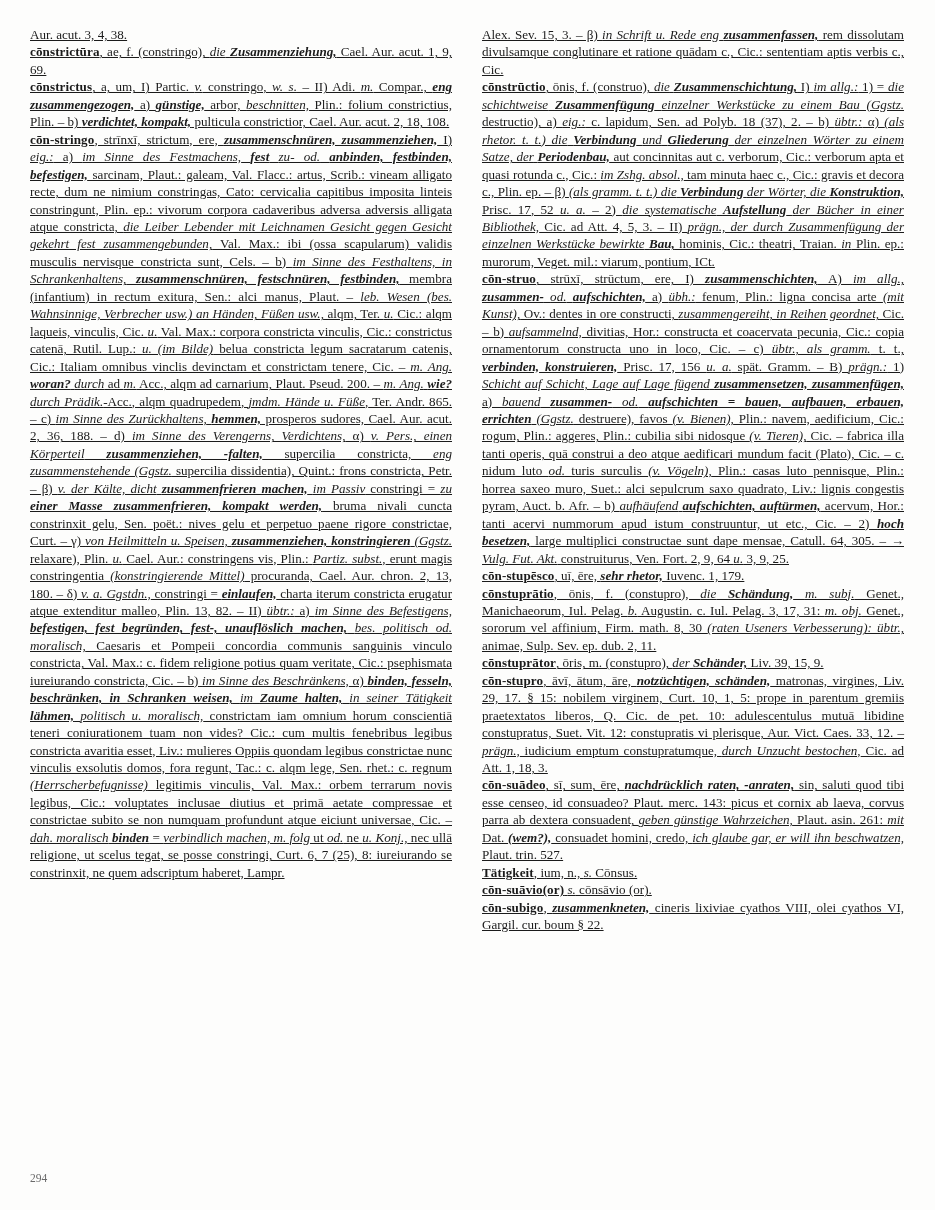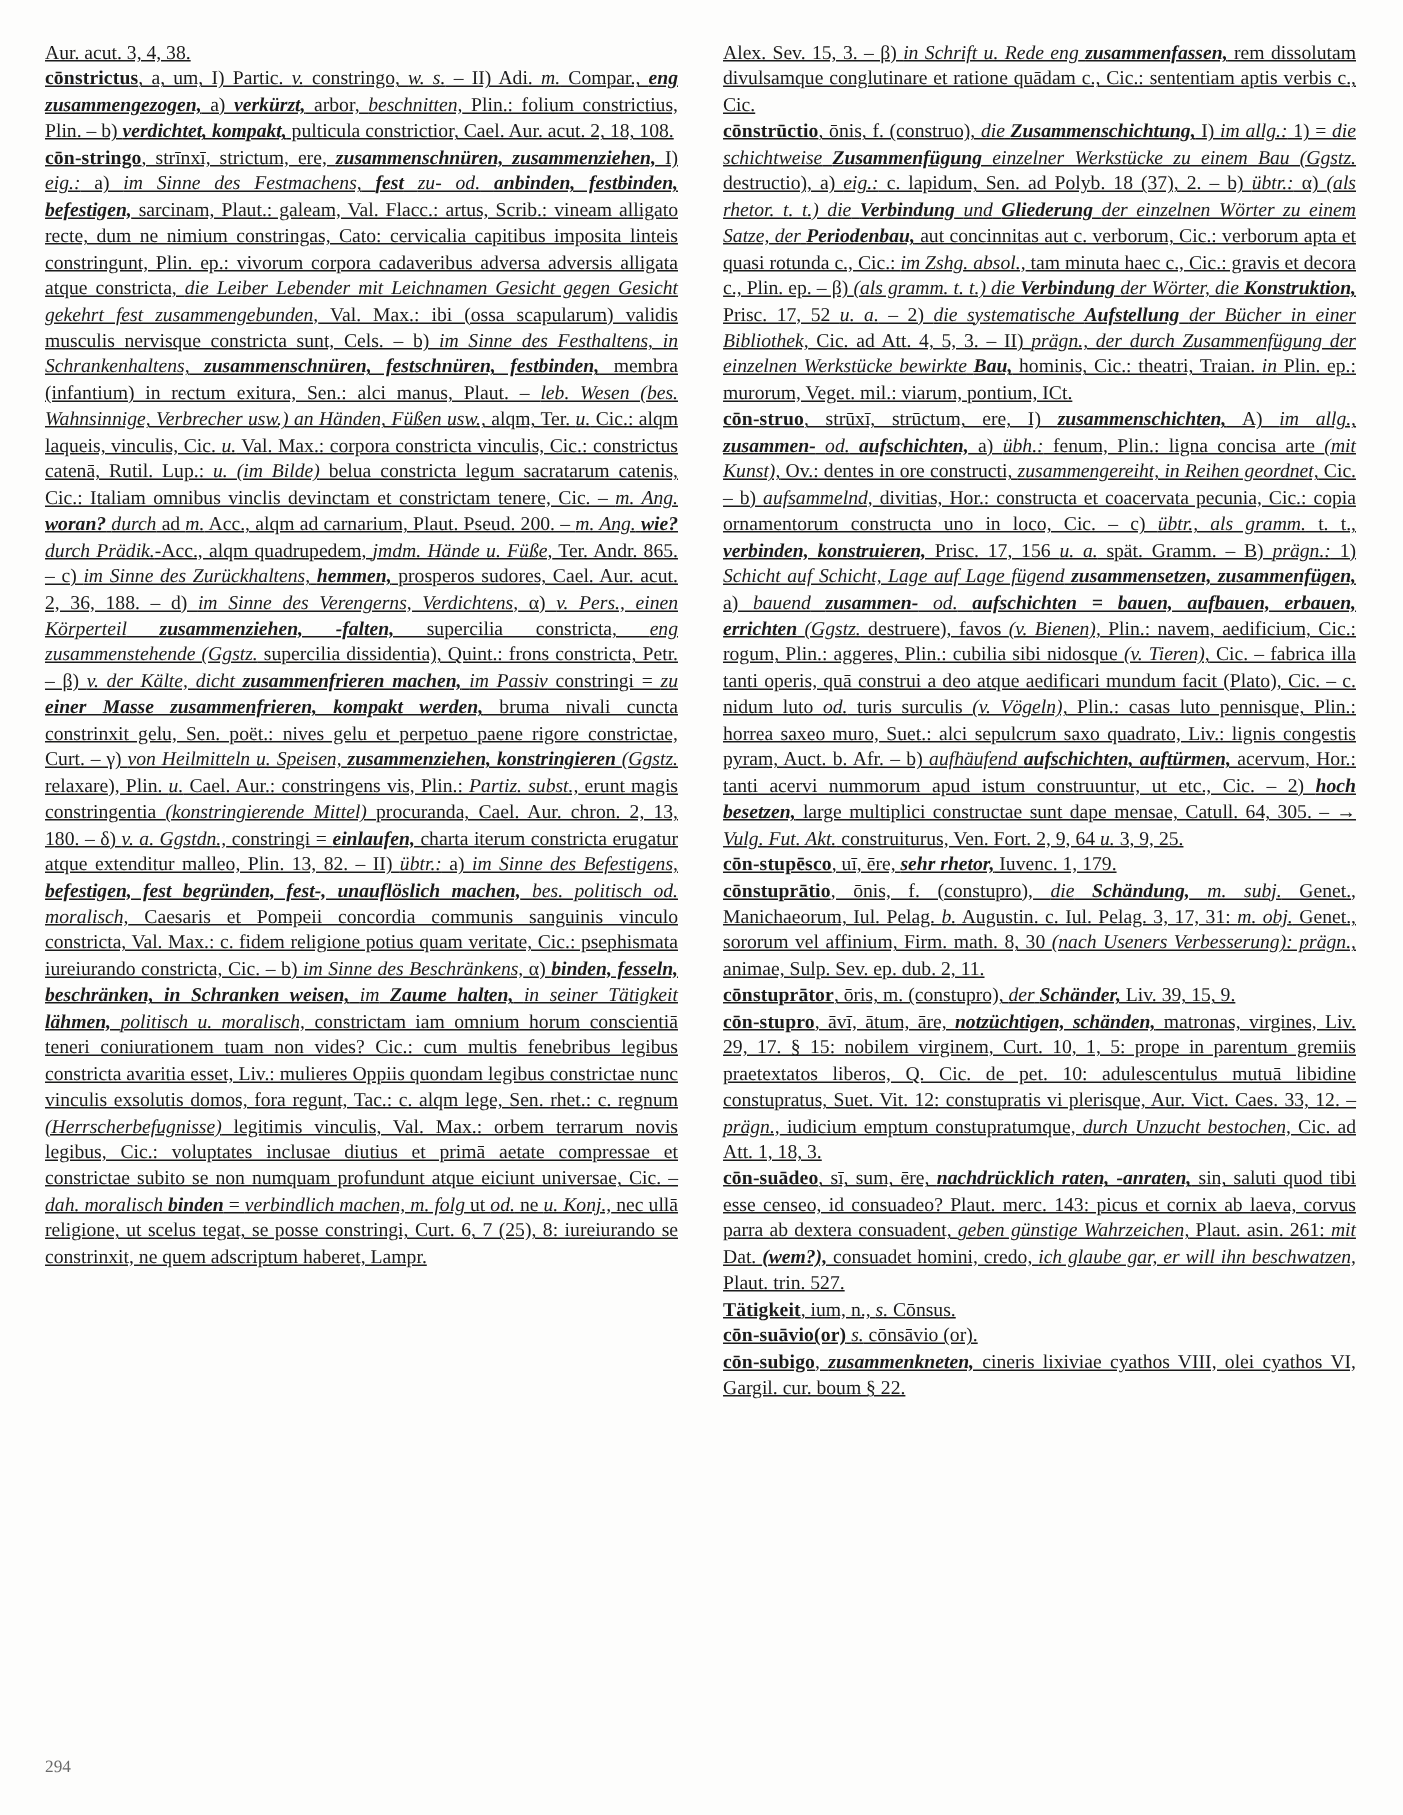--- a/index.html
+++ b/index.html
@@ -71,30 +71,31 @@
 </style>
 </head>
 <body style="background: rgb(253, 253, 252);">
 
 <div class="page" style="background: rgb(253, 253, 252); color: rgb(27, 27, 27);">
 
   <div class="columns">
 
     <div class="col" id="left-col">
         <p class="entry cont">Aur. acut. 3, 4, 38.</p>
-        <p class="entry hang"><span class="hw">cōnstrictus</span>, a, um, I) Partic. <i>v.</i> constringo, <i>w. s.</i> – II) Adi. <i>m.</i> Compar., <span class="bi">eng zusammengezogen,</span> a) <span class="bi">verkürzt,</span> arbor, <i>beschnitten,</i> Plin.: folium constrictius, Plin. – b) <span class="bi">verdichtet, kompakt,</span> pulticula constrictior, Cael. Aur. acut. 2, 18, 108.</p>
+        <p class="entry hang"><span class="hw">cōnstrictūra</span>, ae, f. (constringo), <i>die</i> <span class="bi">Zusammenziehung,</span> Cael. Aur. acut. 1, 9, 69.</p>
+        <p class="entry hang"><span class="hw">cōnstrictus</span>, a, um, I) Partic. <i>v.</i> constringo, <i>w. s.</i> – II) Adi. <i>m.</i> Compar., <span class="bi">eng zusammengezogen,</span> a) <span class="bi">günstige,</span> arbor, <i>beschnitten,</i> Plin.: folium constrictius, Plin. – b) <span class="bi">verdichtet, kompakt,</span> pulticula constrictior, Cael. Aur. acut. 2, 18, 108.</p>
         <p class="entry hang"><span class="hw">cōn-stringo</span>, strīnxī, strictum, ere, <span class="bi">zusammenschnüren, zusammenziehen,</span> I) <i>eig.:</i> a) <i>im Sinne des Festmachens,</i> <span class="bi">fest</span> <i>zu- od.</i> <span class="bi">anbinden, festbinden, befestigen,</span> sarcinam, Plaut.: galeam, Val. Flacc.: artus, Scrib.: vineam alligato recte, dum ne nimium constringas, Cato: cervicalia capitibus imposita linteis constringunt, Plin. ep.: vivorum corpora cadaveribus adversa adversis alligata atque constricta, <i>die Leiber Lebender mit Leichnamen Gesicht gegen Gesicht gekehrt fest zusammengebunden,</i> Val. Max.: ibi (ossa scapularum) validis musculis nervisque constricta sunt, Cels. – b) <i>im Sinne des Festhaltens, in Schrankenhaltens,</i> <span class="bi">zusammenschnüren, festschnüren, festbinden,</span> membra (infantium) in rectum exitura, Sen.: alci manus, Plaut. – <i>leb. Wesen (bes. Wahnsinnige, Verbrecher usw.) an Händen, Füßen usw.,</i> alqm, Ter. <i>u.</i> Cic.: alqm laqueis, vinculis, Cic. <i>u.</i> Val. Max.: corpora constricta vinculis, Cic.: constrictus catenā, Rutil. Lup.: <i>u. (im Bilde)</i> belua constricta legum sacratarum catenis, Cic.: Italiam omnibus vinclis devinctam et constrictam tenere, Cic. – <i>m. Ang.</i> <span class="bi">woran?</span> <i>durch</i> ad <i>m.</i> Acc., alqm ad carnarium, Plaut. Pseud. 200. – <i>m. Ang.</i> <span class="bi">wie?</span> <i>durch Prädik.</i>-Acc., alqm quadrupedem, <i>jmdm. Hände u. Füße,</i> Ter. Andr. 865. – c) <i>im Sinne des Zurückhaltens,</i> <span class="bi">hemmen,</span> prosperos sudores, Cael. Aur. acut. 2, 36, 188. – d) <i>im Sinne des Verengerns, Verdichtens,</i> α) <i>v. Pers., einen Körperteil</i> <span class="bi">zusammenziehen, -falten,</span> supercilia constricta, <i>eng zusammenstehende (Ggstz.</i> supercilia dissidentia), Quint.: frons constricta, Petr. – β) <i>v. der Kälte, dicht</i> <span class="bi">zusammenfrieren machen,</span> <i>im Passiv</i> constringi = <i>zu</i> <span class="bi">einer Masse zusammenfrieren, kompakt werden,</span> bruma nivali cuncta constrinxit gelu, Sen. poët.: nives gelu et perpetuo paene rigore constrictae, Curt. – γ) <i>von Heilmitteln u. Speisen,</i> <span class="bi">zusammenziehen, konstringieren</span> <i>(Ggstz.</i> relaxare), Plin. <i>u.</i> Cael. Aur.: constringens vis, Plin.: <i>Partiz. subst.,</i> erunt magis constringentia <i>(konstringierende Mittel)</i> procuranda, Cael. Aur. chron. 2, 13, 180. – δ) <i>v. a. Ggstdn.,</i> constringi = <span class="bi">einlaufen,</span> charta iterum constricta erugatur atque extenditur malleo, Plin. 13, 82. – II) <i>übtr.:</i> a) <i>im Sinne des Befestigens,</i> <span class="bi">befestigen, fest begründen, fest-, unauflöslich machen,</span> <i>bes. politisch od. moralisch,</i> Caesaris et Pompeii concordia communis sanguinis vinculo constricta, Val. Max.: c. fidem religione potius quam veritate, Cic.: psephismata iureiurando constricta, Cic. – b) <i>im Sinne des Beschränkens,</i> α) <span class="bi">binden, fesseln, beschränken, in Schranken weisen,</span> <i>im</i> <span class="bi">Zaume halten,</span> <i>in seiner Tätigkeit</i> <span class="bi">lähmen,</span> <i>politisch u. moralisch,</i> constrictam iam omnium horum conscientiā teneri coniurationem tuam non vides? Cic.: cum multis fenebribus legibus constricta avaritia esset, Liv.: mulieres Oppiis quondam legibus constrictae nunc vinculis exsolutis domos, fora regunt, Tac.: c. alqm lege, Sen. rhet.: c. regnum <i>(Herrscherbefugnisse)</i> legitimis vinculis, Val. Max.: orbem terrarum novis legibus, Cic.: voluptates inclusae diutius et primā aetate compressae et constrictae subito se non numquam profundunt atque eiciunt universae, Cic. – <i>dah. moralisch</i> <span class="bi">binden</span> = <i>verbindlich machen, m. folg</i> ut <i>od.</i> ne <i>u. Konj.,</i> nec ullā religione, ut scelus tegat, se posse constringi, Curt. 6, 7 (25), 8: iureiurando se constrinxit, ne quem adscriptum haberet, Lampr.</p>
       </div>
 
     <div class="col" id="right-col">
         <p class="entry cont">Alex. Sev. 15, 3. – β) <i>in Schrift u. Rede eng</i> <span class="bi">zusammenfassen,</span> rem dissolutam divulsamque conglutinare et ratione quādam c., Cic.: sententiam aptis verbis c., Cic.</p>
         <p class="entry hang"><span class="hw">cōnstrūctio</span>, ōnis, f. (construo), <i>die</i> <span class="bi">Zusammenschichtung,</span> I) <i>im allg.:</i> 1) = <i>die schichtweise</i> <span class="bi">Zusammenfügung</span> <i>einzelner Werkstücke zu einem Bau (Ggstz.</i> destructio), a) <i>eig.:</i> c. lapidum, Sen. ad Polyb. 18 (37), 2. – b) <i>übtr.:</i> α) <i>(als rhetor. t. t.) die</i> <span class="bi">Verbindung</span> <i>und</i> <span class="bi">Gliederung</span> <i>der einzelnen Wörter zu einem Satze, der</i> <span class="bi">Periodenbau,</span> aut concinnitas aut c. verborum, Cic.: verborum apta et quasi rotunda c., Cic.: <i>im Zshg. absol.,</i> tam minuta haec c., Cic.: gravis et decora c., Plin. ep. – β) <i>(als gramm. t. t.) die</i> <span class="bi">Verbindung</span> <i>der Wörter, die</i> <span class="bi">Konstruktion,</span> Prisc. 17, 52 <i>u. a.</i> – 2) <i>die systematische</i> <span class="bi">Aufstellung</span> <i>der Bücher in einer Bibliothek,</i> Cic. ad Att. 4, 5, 3. – II) <i>prägn., der durch Zusammenfügung der einzelnen Werkstücke bewirkte</i> <span class="bi">Bau,</span> hominis, Cic.: theatri, Traian. <i>in</i> Plin. ep.: murorum, Veget. mil.: viarum, pontium, ICt.</p>
         <p class="entry hang"><span class="hw">cōn-struo</span>, strūxī, strūctum, ere, I) <span class="bi">zusammenschichten,</span> A) <i>im allg.,</i> <span class="bi">zusammen-</span> <i>od.</i> <span class="bi">aufschichten,</span> a) <i>übh.:</i> fenum, Plin.: ligna concisa arte <i>(mit Kunst),</i> Ov.: dentes in ore constructi, <i>zusammengereiht, in Reihen geordnet,</i> Cic. – b) <i>aufsammelnd,</i> divitias, Hor.: constructa et coacervata pecunia, Cic.: copia ornamentorum constructa uno in loco, Cic. – c) <i>übtr., als gramm.</i> t. t., <span class="bi">verbinden, konstruieren,</span> Prisc. 17, 156 <i>u. a.</i> spät. Gramm. – B) <i>prägn.:</i> 1) <i>Schicht auf Schicht, Lage auf Lage fügend</i> <span class="bi">zusammensetzen, zusammenfügen,</span> a) <i>bauend</i> <span class="bi">zusammen-</span> <i>od.</i> <span class="bi">aufschichten = bauen, aufbauen, erbauen, errichten</span> <i>(Ggstz.</i> destruere), favos <i>(v. Bienen),</i> Plin.: navem, aedificium, Cic.: rogum, Plin.: aggeres, Plin.: cubilia sibi nidosque <i>(v. Tieren),</i> Cic. – fabrica illa tanti operis, quā construi a deo atque aedificari mundum facit (Plato), Cic. – c. nidum luto <i>od.</i> turis surculis <i>(v. Vögeln),</i> Plin.: casas luto pennisque, Plin.: horrea saxeo muro, Suet.: alci sepulcrum saxo quadrato, Liv.: lignis congestis pyram, Auct. b. Afr. – b) <i>aufhäufend</i> <span class="bi">aufschichten, auftürmen,</span> acervum, Hor.: tanti acervi nummorum apud istum construuntur, ut etc., Cic. – 2) <span class="bi">hoch besetzen,</span> large multiplici constructae sunt dape mensae, Catull. 64, 305. – → <i>Vulg. Fut. Akt.</i> construiturus, Ven. Fort. 2, 9, 64 <i>u.</i> 3, 9, 25.</p>
         <p class="entry hang"><span class="hw">cōn-stupēsco</span>, uī, ēre, <span class="bi">sehr rhetor,</span> Iuvenc. 1, 179.</p>
-        <p class="entry hang"><span class="hw">cōnstuprātio</span>, ōnis, f. (constupro), <i>die</i> <span class="bi">Schändung,</span> <i>m. subj.</i> Genet., Manichaeorum, Iul. Pelag. <i>b.</i> Augustin. c. Iul. Pelag. 3, 17, 31: <i>m. obj.</i> Genet., sororum vel affinium, Firm. math. 8, 30 <i>(nach Useners Verbesserung): prägn.,</i> animae, Sulp. Sev. ep. dub. 2, 11.</p>
+        <p class="entry hang"><span class="hw">cōnstuprātio</span>, ōnis, f. (constupro), <i>die</i> <span class="bi">Schändung,</span> <i>m. subj.</i> Genet., Manichaeorum, Iul. Pelag. <i>b.</i> Augustin. c. Iul. Pelag. 3, 17, 31: <i>m. obj.</i> Genet., sororum vel affinium, Firm. math. 8, 30 <i>(raten Useners Verbesserung): übtr.,</i> animae, Sulp. Sev. ep. dub. 2, 11.</p>
         <p class="entry hang"><span class="hw">cōnstuprātor</span>, ōris, m. (constupro), <i>der</i> <span class="bi">Schänder,</span> Liv. 39, 15, 9.</p>
         <p class="entry hang"><span class="hw">cōn-stupro</span>, āvī, ātum, āre, <span class="bi">notzüchtigen, schänden,</span> matronas, virgines, Liv. 29, 17. § 15: nobilem virginem, Curt. 10, 1, 5: prope in parentum gremiis praetextatos liberos, Q. Cic. de pet. 10: adulescentulus mutuā libidine constupratus, Suet. Vit. 12: constupratis vi plerisque, Aur. Vict. Caes. 33, 12. – <i>prägn.,</i> iudicium emptum constupratumque, <i>durch Unzucht bestochen,</i> Cic. ad Att. 1, 18, 3.</p>
         <p class="entry hang"><span class="hw">cōn-suādeo</span>, sī, sum, ēre, <span class="bi">nachdrücklich raten, -anraten,</span> sin, saluti quod tibi esse censeo, id consuadeo? Plaut. merc. 143: picus et cornix ab laeva, corvus parra ab dextera consuadent, <i>geben günstige Wahrzeichen,</i> Plaut. asin. 261: <i>mit</i> Dat. <span class="bi">(wem?),</span> consuadet homini, credo, <i>ich glaube gar, er will ihn beschwatzen,</i> Plaut. trin. 527.</p>
         <p class="entry hang"><span class="hw">Tätigkeit</span>, ium, n., <i>s.</i> Cōnsus.</p>
         <p class="entry hang"><span class="hw">cōn-suāvio(or)</span> <i>s.</i> cōnsāvio (or).</p>
         <p class="entry hang"><span class="hw">cōn-subigo</span>, <span class="bi">zusammenkneten,</span> cineris lixiviae cyathos VIII, olei cyathos VI, Gargil. cur. boum § 22.</p>
       </div>
 
   </div>
 

